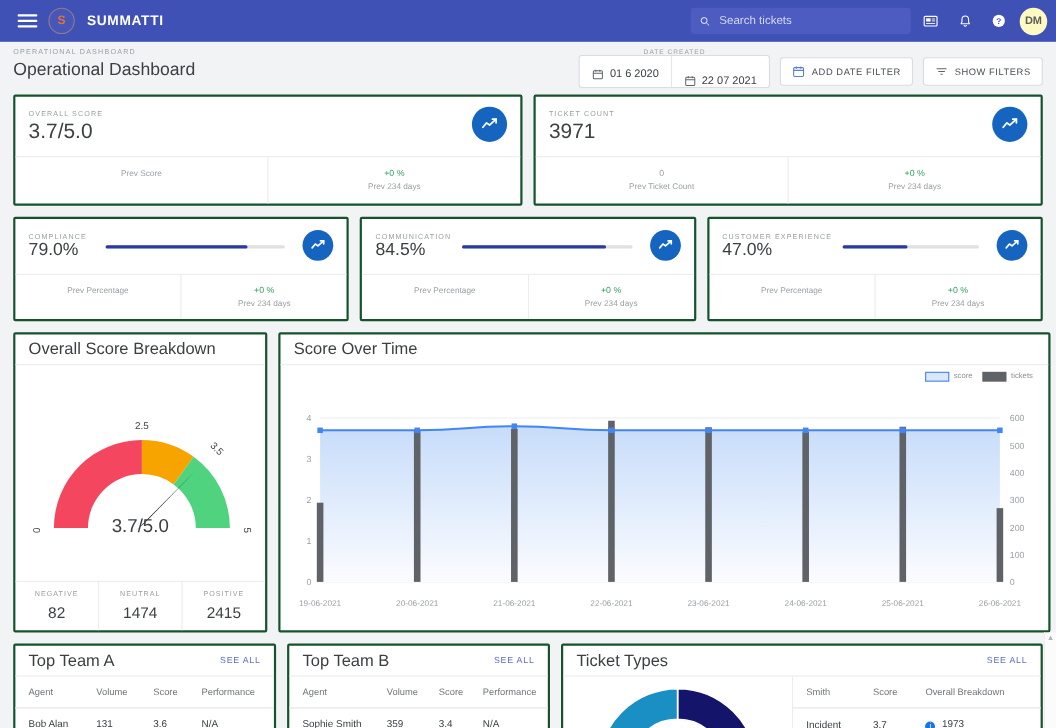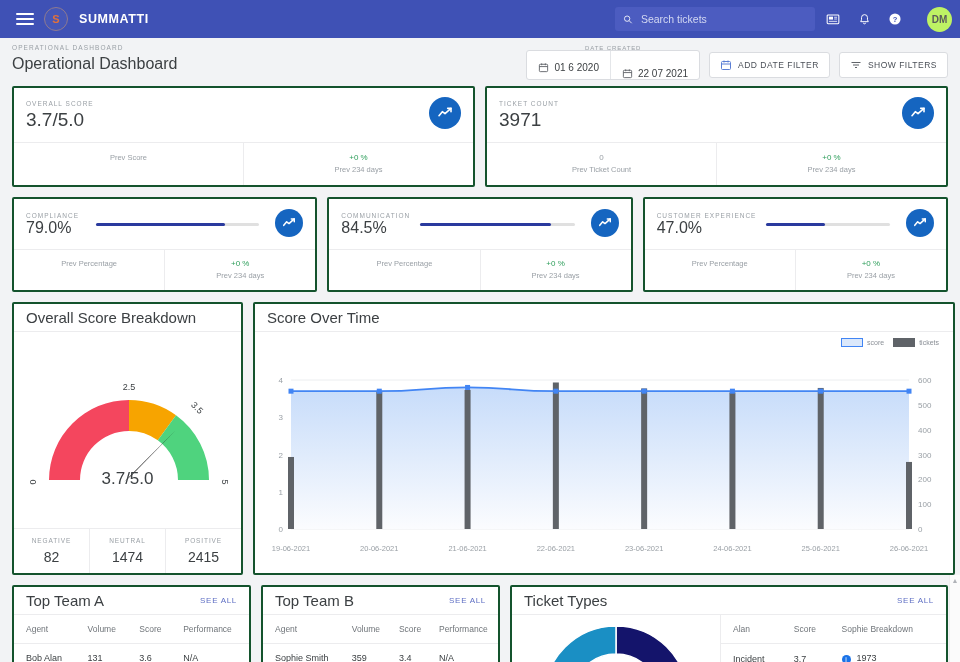--- a/index.html
+++ b/index.html
@@ -35,24 +35,24 @@
   .searchbox input {
     background: transparent; border: 0; outline: none;
     color: #fff; font-size: 10.5px; font-family: inherit; width: 100%;
   }
   .searchbox input::placeholder { color: #d3d8f2; }
   .tb-icon {
     width: 26px; height: 26px; display: flex; align-items: center; justify-content: center;
     cursor: pointer; color: #fff;
   }
   .avatar {
-    width: 25px; height: 25px; border-radius: 50%; background: #bef264;
+    width: 25px; height: 25px; border-radius: 50%; background: #fef9c3;
     color: #5b5b5b; font-size: 10px; font-weight: bold;
     display: flex; align-items: center; justify-content: center;
-    margin-left: 14px; cursor: pointer;
+    margin-left: 1px; cursor: pointer;
   }
 
   
   #pagehead {
     height: 48px; padding: 6px 12px 0 12px;
     display: flex; align-items: flex-start; justify-content: space-between;
   }
   .kicker { font-size: 6.5px; letter-spacing: 1.1px; color: #9aa0a6; text-transform: uppercase; }
   .page-title { font-size: 16px; color: #3c4043; margin-top: 4px; font-weight: normal; }
   .head-actions { display: flex; align-items: center; gap: 9px; margin-top: 6px; }
@@ -570,23 +570,23 @@
         <div class="donut-wrap">
           <svg id="donut-svg" width="150" height="60">
               <path d="M75,3 A72,72 0 0 1 76.42394814967709,146.98591787056014 L75.87019053591378,118.99139425423121 A44,44 0 0 0 75,31 Z" fill="#14146b" stroke="#fff" stroke-width="1.5"></path>
               <path d="M76.42394814967709,146.98591787056014 A72,72 0 1 1 74.99999999999999,3 L74.99999999999999,31 A44,44 0 1 0 75.87019053591378,118.99139425423121 Z" fill="#1a8fc4" stroke="#fff" stroke-width="1.5"></path>
             </svg>
         </div>
         <div class="types-table">
           <table class="tbl">
             <thead>
                 <tr>
-              <th>Alan</th>
+              <th>Smith</th>
               <th>Score</th>
-              <th>Sophie Breakdown</th>
+              <th>Overall Breakdown</th>
             </tr>
               </thead>
             <tbody>
                 <tr>
               <td>Incident</td>
               <td>3.7</td>
               <td>
                 <span class="dot-blue">i</span><span>1973</span>
               </td>
             </tr>

